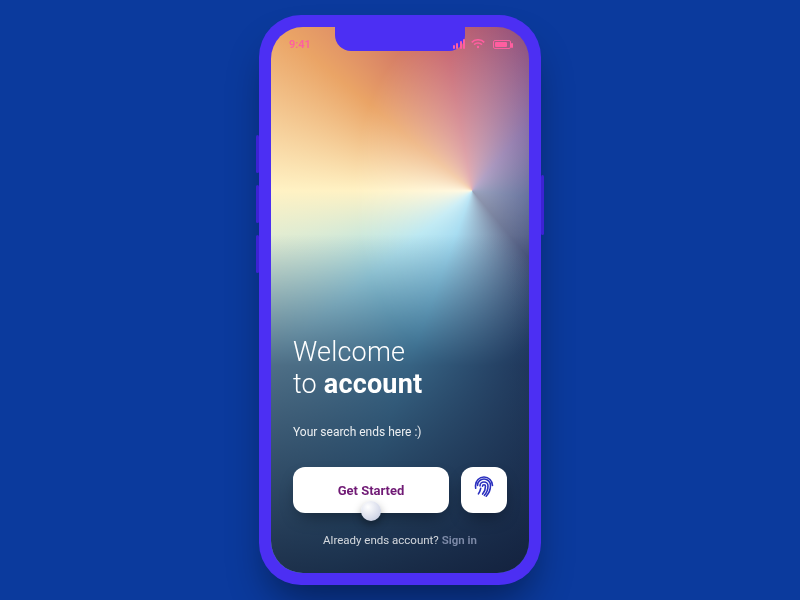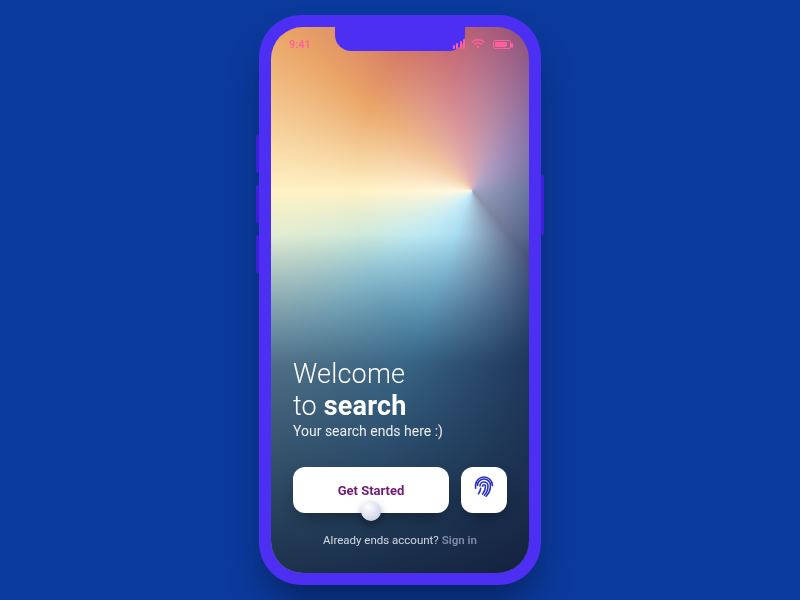--- a/index.html
+++ b/index.html
@@ -101,22 +101,22 @@
   }
   .copy{margin-top:auto}
   .headline{
     font-size:27px;
     line-height:1.18;
     font-weight:300;
     letter-spacing:.2px;
   }
   .headline .brand{font-weight:700}
   .sub{
-    margin-top:0;
-    font-size:14px;
+    margin-top:24px;
+    font-size:12px;
     opacity:.9;
     font-weight:400;
   }
 
   .cta-row{
     margin-top:28px;
     display:flex;
     gap:12px;
     align-items:stretch;
   }
@@ -185,21 +185,21 @@
             <path d="M7 9.2a1.2 1.2 0 1 0 0-2.4 1.2 1.2 0 0 0 0 2.4zm-3.4-3a4.8 4.8 0 0 1 6.8 0l1.1-1.1a6.3 6.3 0 0 0-9 0l1.1 1.1zm-2.3-2.3a8 8 0 0 1 11.4 0l1.1-1.1a9.6 9.6 0 0 0-13.6 0l1.1 1.1z" fill="#ff5ea0"></path>
           </svg>
       </span>
       <span class="battery"></span>
     </div>
 
     <div class="content">
       <div class="copy">
         <div class="headline">
           <span>Welcome</span><br>
-          <span>to </span><span class="brand">search</span>
+          <span>to </span><span class="brand">account</span>
         </div>
         <div class="sub">Your search ends here :)</div>
       </div>
 
       <div class="cta-row">
         <div class="btn btn-primary">
           <span>Get Started</span>
           <span class="cursor"></span>
         </div>
         <div class="btn btn-fp">

